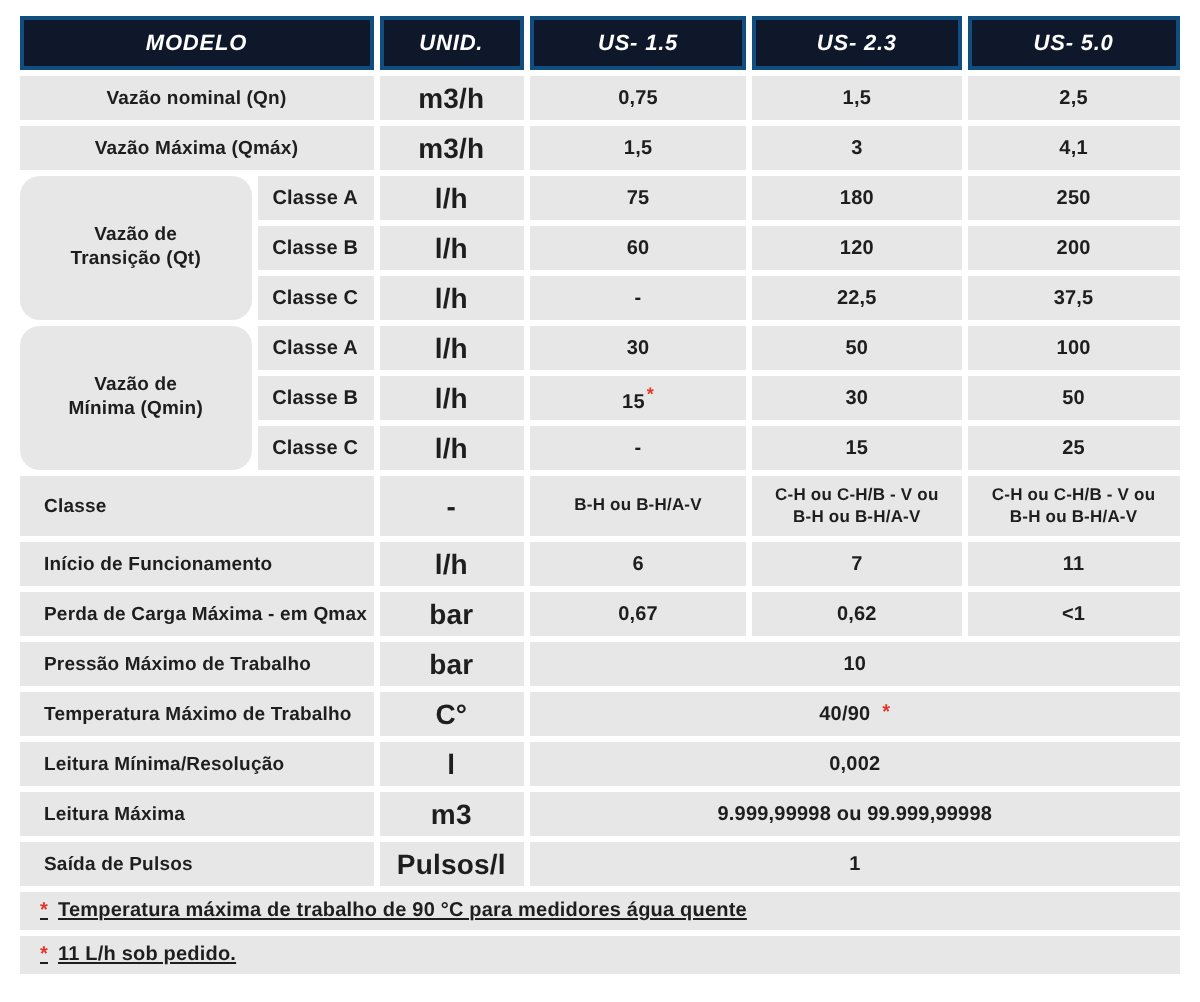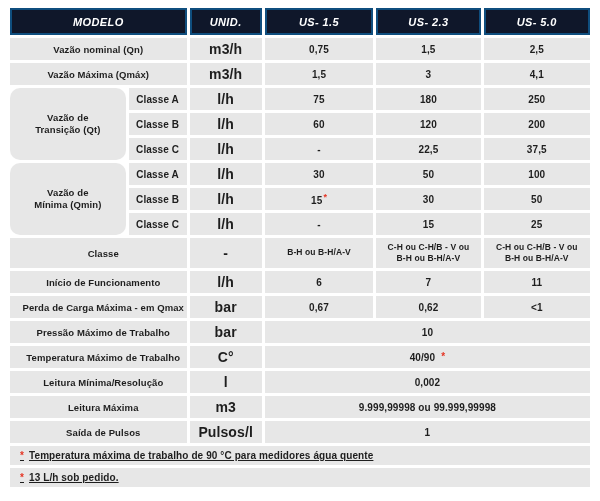--- a/index.html
+++ b/index.html
@@ -39,21 +39,21 @@
     background: #0f172a;
     color: #ffffff;
     border: 2px solid #0f4e7e;
     height: 19px;
     padding: 2px;
     font-size: 11px;
     letter-spacing: 0.4px;
     font-style: italic;
   }
   tbody td { height: 16px; }
-  td.label-left { text-align: center; padding-left: 12px; font-size: 9.5px; }
+  td.label-left { text-align: left; padding-left: 12px; font-size: 9.5px; }
   td.label-center { font-size: 9.5px; }
   td.group { white-space: pre-line; line-height: 1.3; font-size: 9.5px; border-radius: 10px; }
   td.unit { font-size: 14px; }
   tr.classe-row td { height: 24px; }
   .classe-val { font-size: 8.5px; white-space: pre-line; line-height: 1.35; }
   .ast { color: #e53524; }
   .ast.sup { font-size: 9px; vertical-align: 4px; margin-left: 1px; }
   .ast.mid { font-size: 10px; margin-left: 6px; vertical-align: 1px; }
   td.footnote {
     text-align: left;
@@ -196,17 +196,17 @@
       <tr>
         <td colspan="2" class="label-left">Saída de Pulsos</td>
         <td class="unit">Pulsos/l</td>
         <td colspan="3">1</td>
       </tr>
 
       <tr>
         <td colspan="6" class="footnote"><span class="fn-marker">*</span><span>Temperatura máxima de trabalho de 90 °C para medidores água quente</span></td>
       </tr>
       <tr>
-        <td colspan="6" class="footnote"><span class="fn-marker">*</span><span>13 L/h sob pedido.</span></td>
+        <td colspan="6" class="footnote"><span class="fn-marker">*</span><span>11 L/h sob pedido.</span></td>
       </tr>
     </tbody>
   </table>
 </div>
 
 </body></html>

